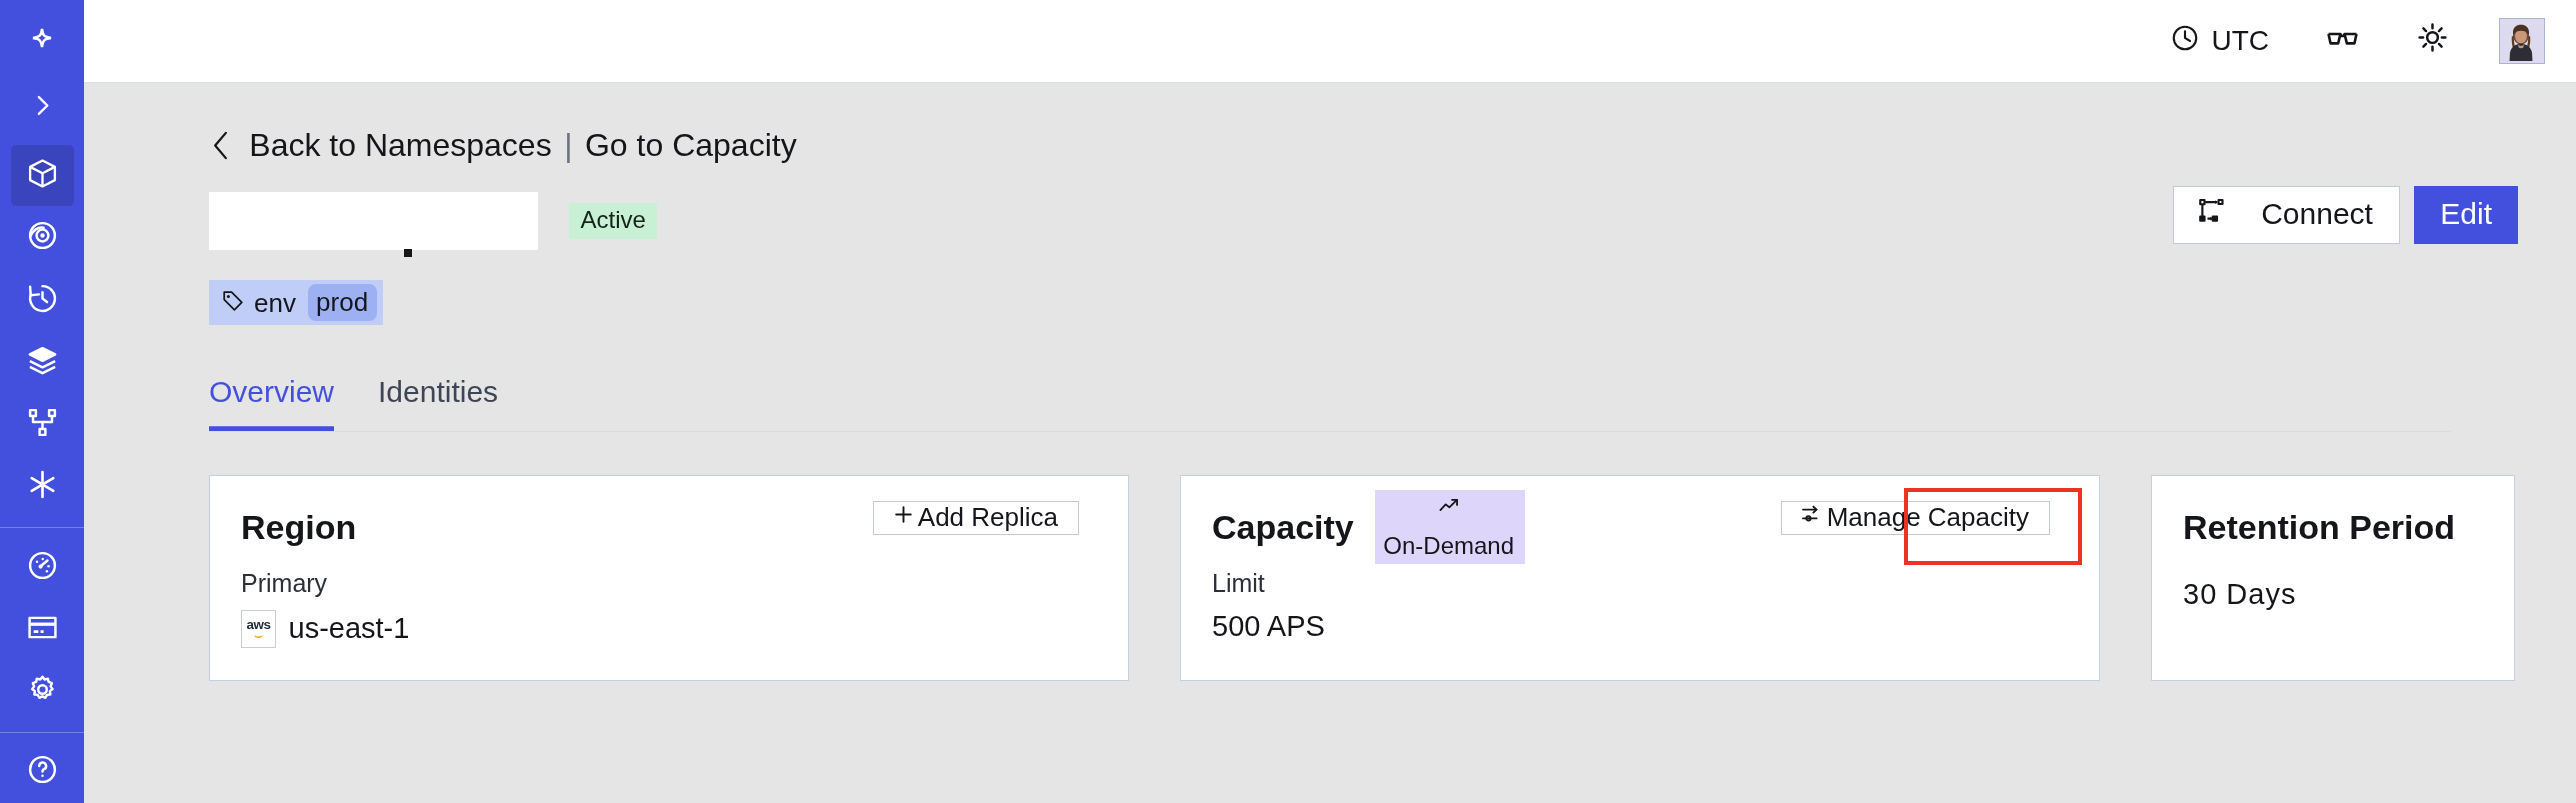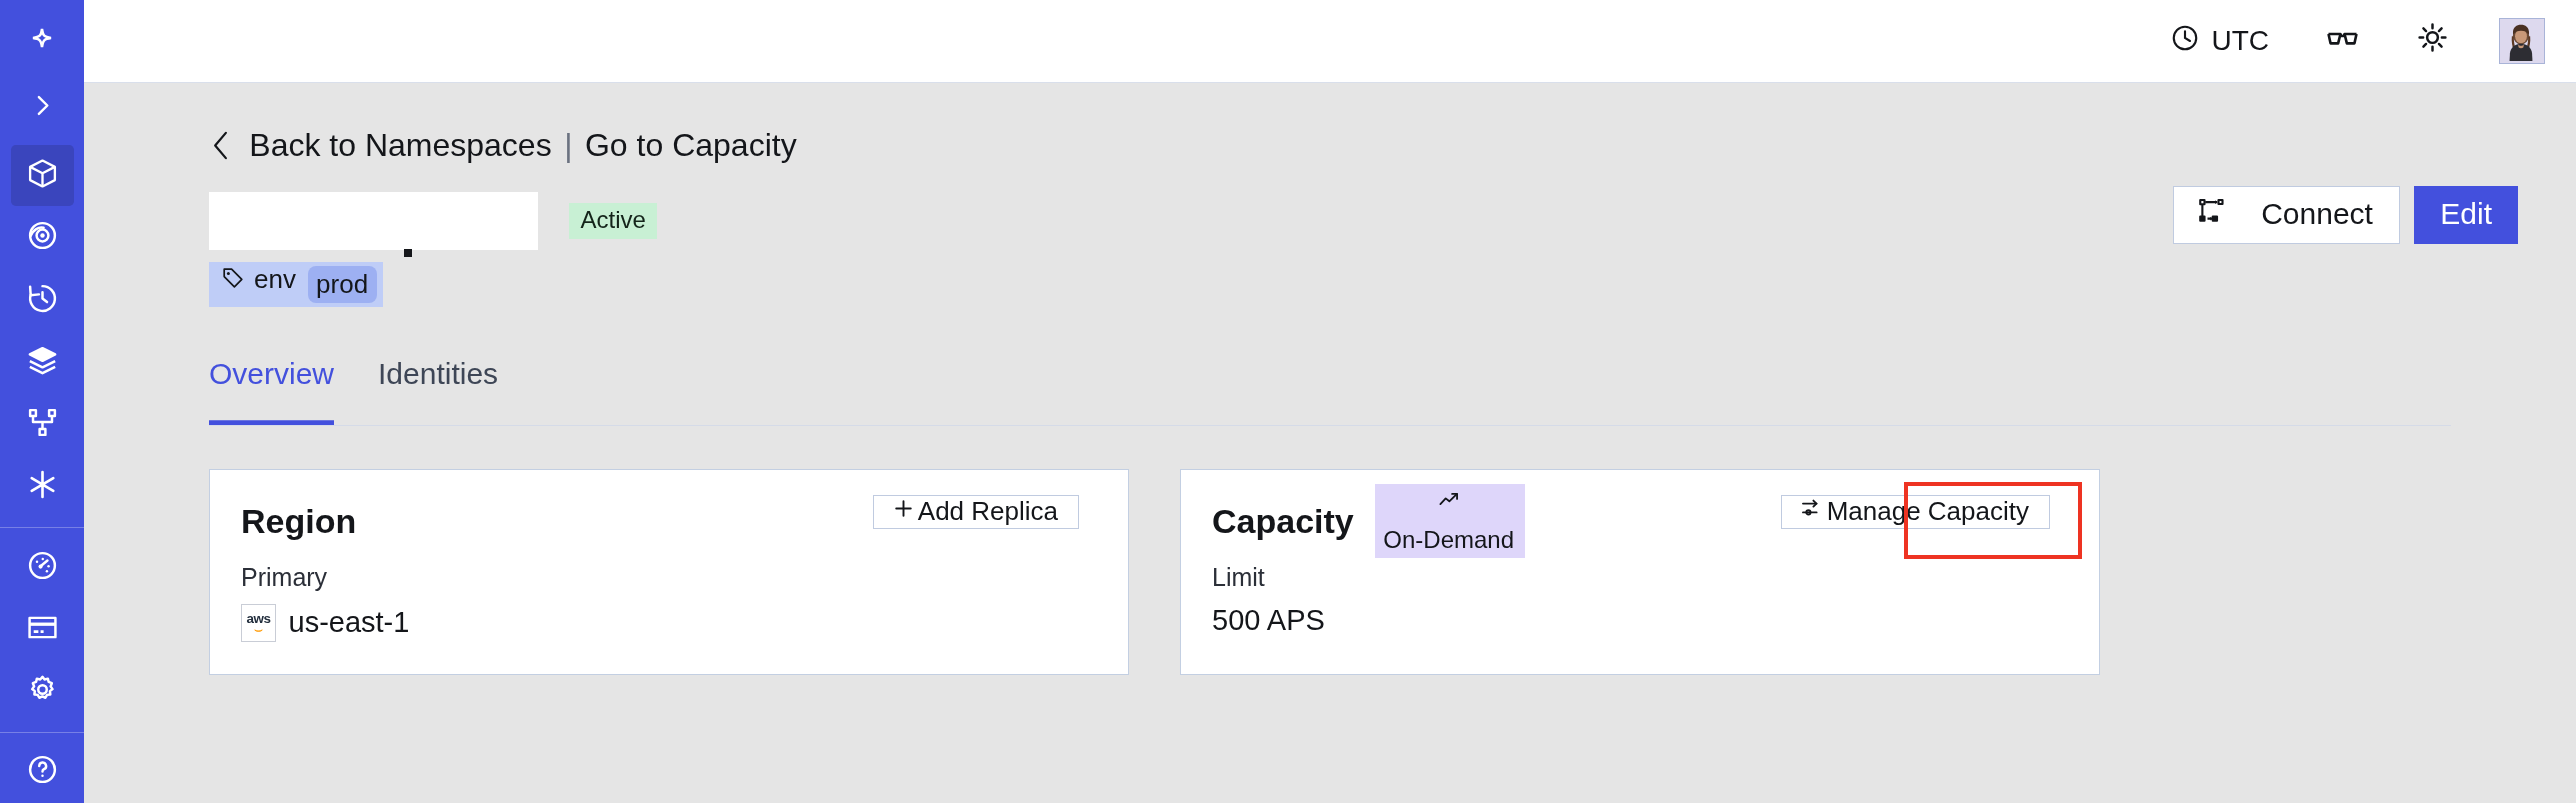--- a/index.html
+++ b/index.html
@@ -124,42 +124,42 @@
   .btn-edit {
     background: #4350dd; color: #ffffff;
     font-size: 30px;
     padding: 11.5px 26px 13.4px 26px;
     height: 58px;
     display: flex; align-items: center;
     border: none;
   }
 
   .tag-chip {
-    margin-top: 12px;
-    display: inline-flex; 
+    margin-top: 30px;
+    display: inline-flex; align-items: center;
     background: #bfcdf7;
     padding: 3.8px 5.8px 3.8px 11.5px;
     font-size: 26px; color: #14161a;
     gap: 9.6px;
     line-height: 1;
     width: max-content;
   }
   .tag-key { padding-right: 1.9px; }
   .tag-val { background: #9db0f2; padding: 4.8px 8.6px 6.7px 8.6px; border-radius: 8px; }
 
   .tabs {
     margin-top: 50px;
     display: flex; align-items: flex-end;
     border-bottom: 1.9px solid #d5dbe8;
     width: calc(100% - 67px);
     gap: 0;
   }
   .tab {
     font-size: 30px;
-    padding: 0 0 34px 0;
+    padding: 0 0 22px 0;
     color: #3e4656;
     margin-right: 44px;
   }
   .tab.active { color: #4350dd; box-shadow: inset 0 -4.8px 0 0 #4350dd; }
 
   
   .cards {
     margin-top: 43px;
     display: flex;
     gap: 51px;
@@ -505,19 +505,25 @@
                 </svg>
               </span>
               <span>Manage Capacity</span>
             </button>
             <div class="card-sub">Limit</div>
             <div class="card-val">500 APS</div>
 
             <div class="annot-red" style="right:17.3px; top:11.5px; width:178px; height:77px;"></div>
           </section>
 
+          <section class="card retention">
+            <div class="card-head">
+              <span class="card-title">Retention Period</span>
+            </div>
+            <div class="card-val">30 Days</div>
+          </section>
 
         </div>
       </div>
     </main>
   </div>
 </div>
 
 
 </body></html>

